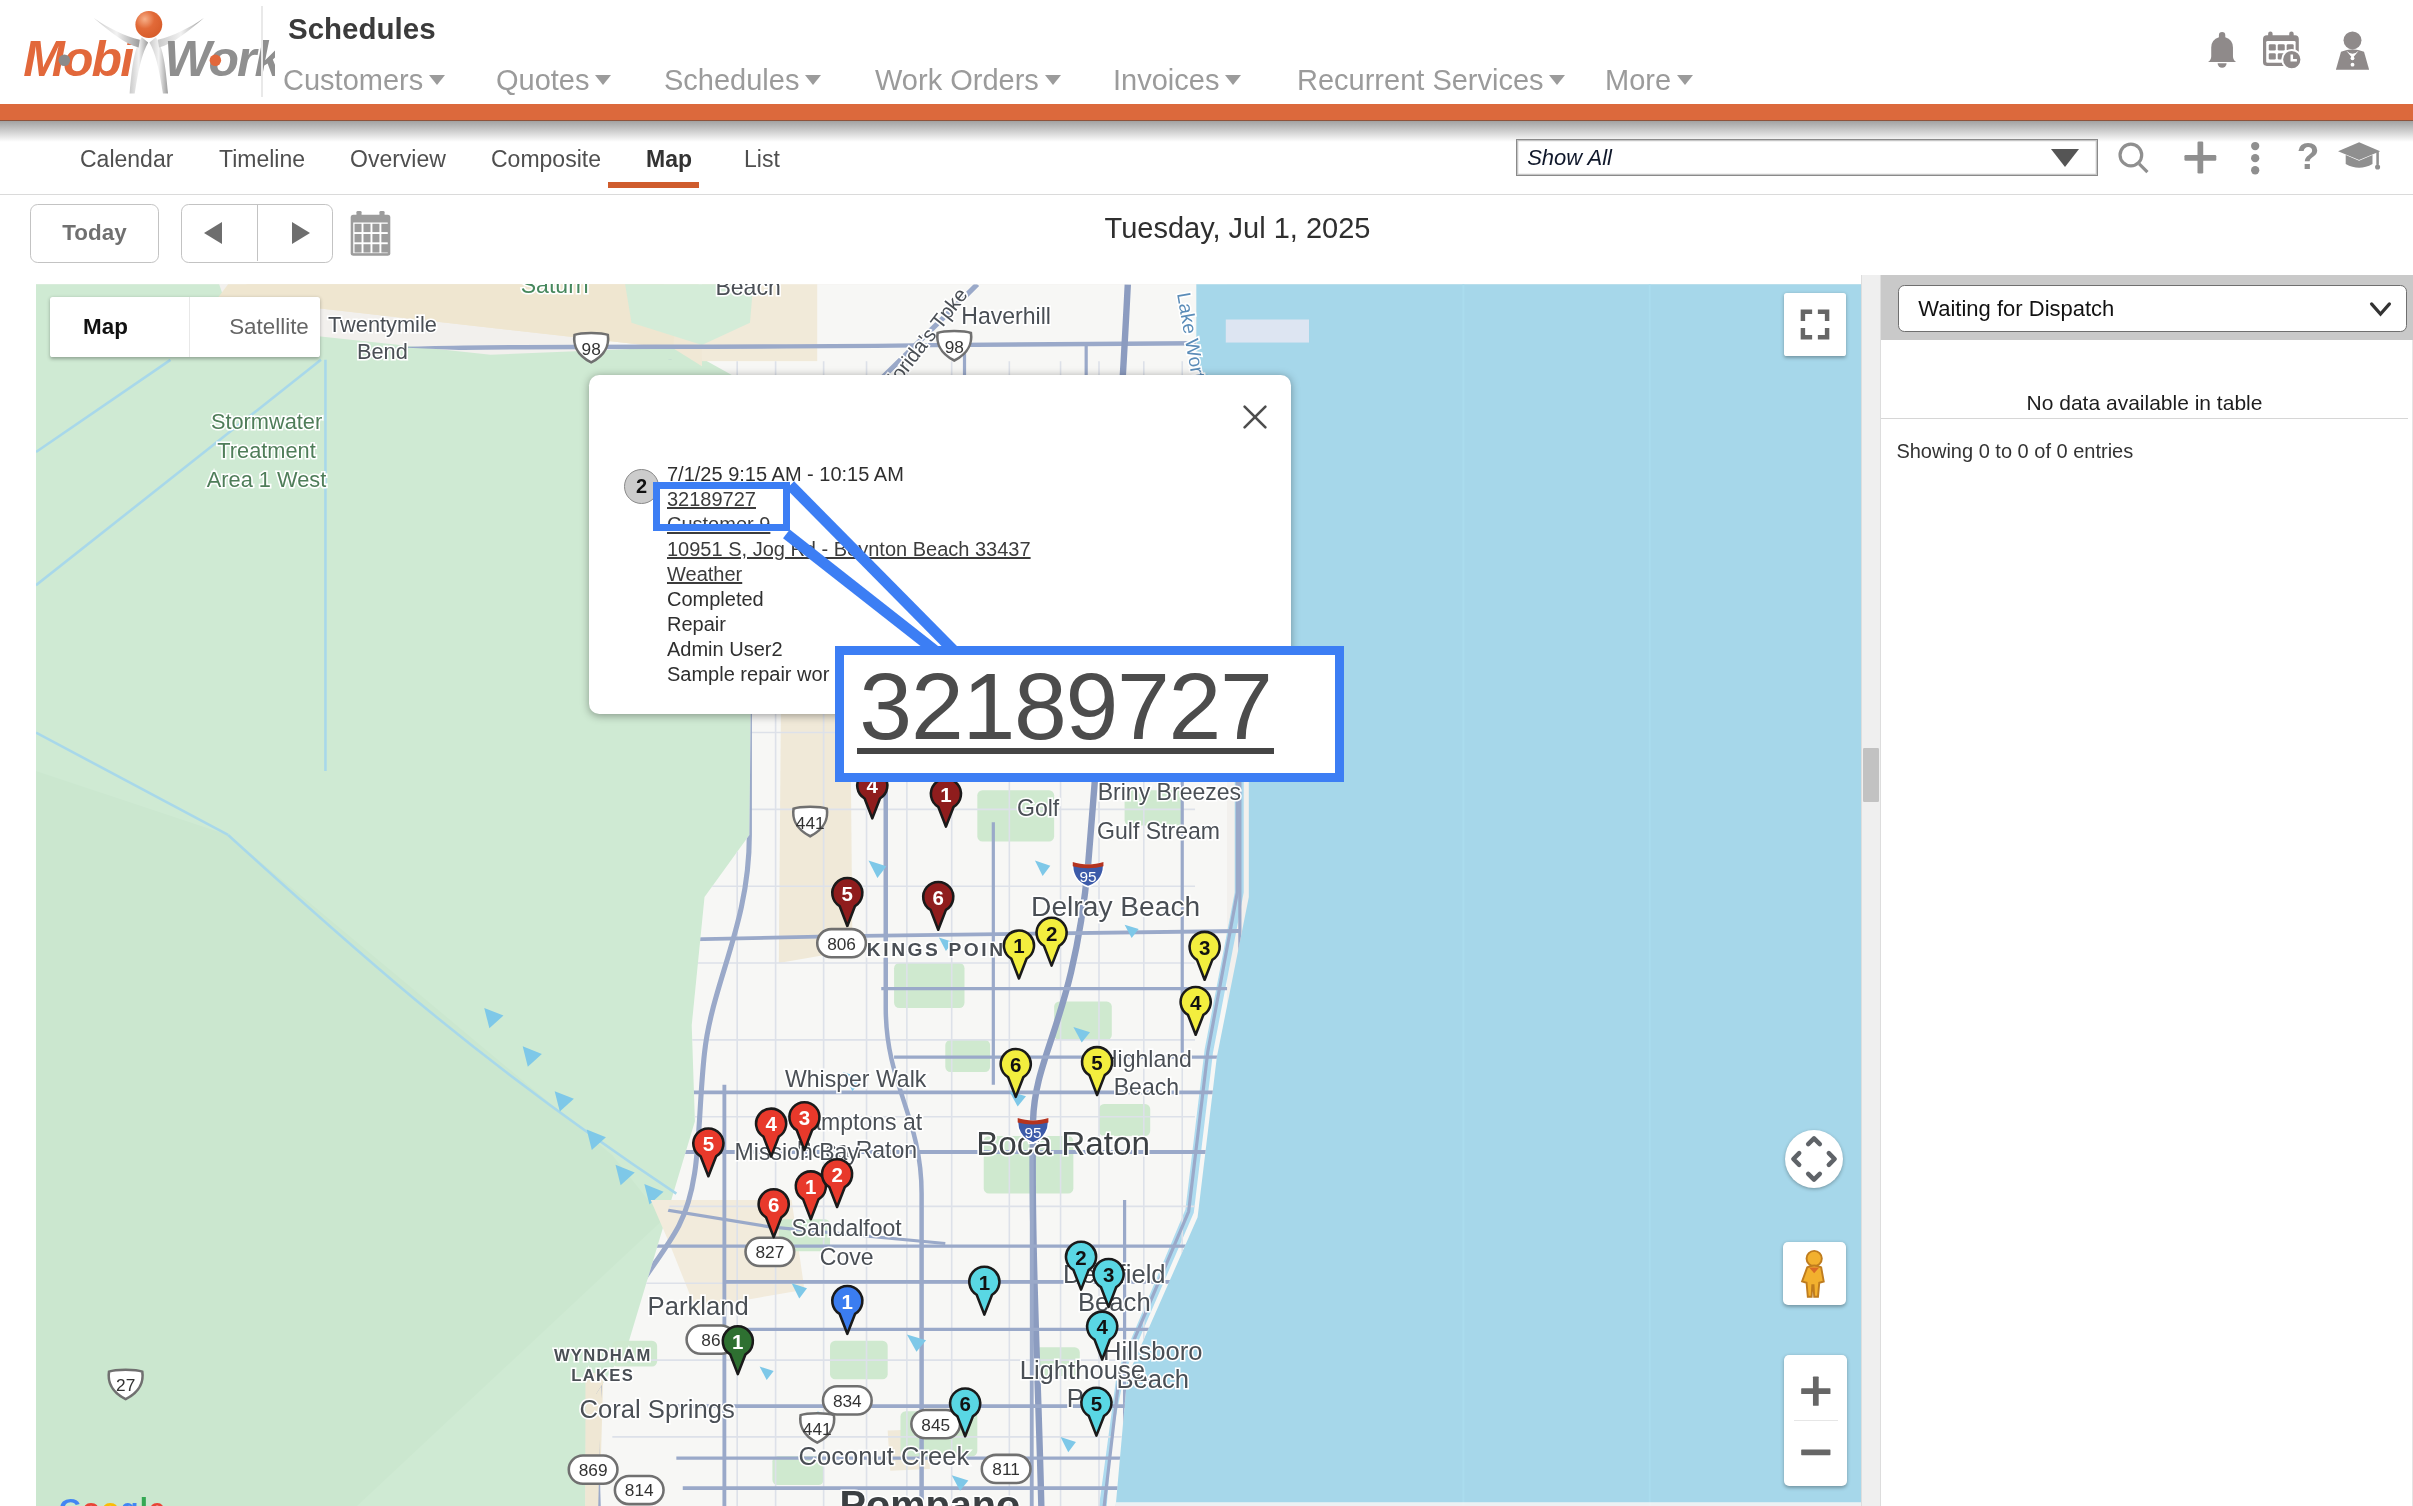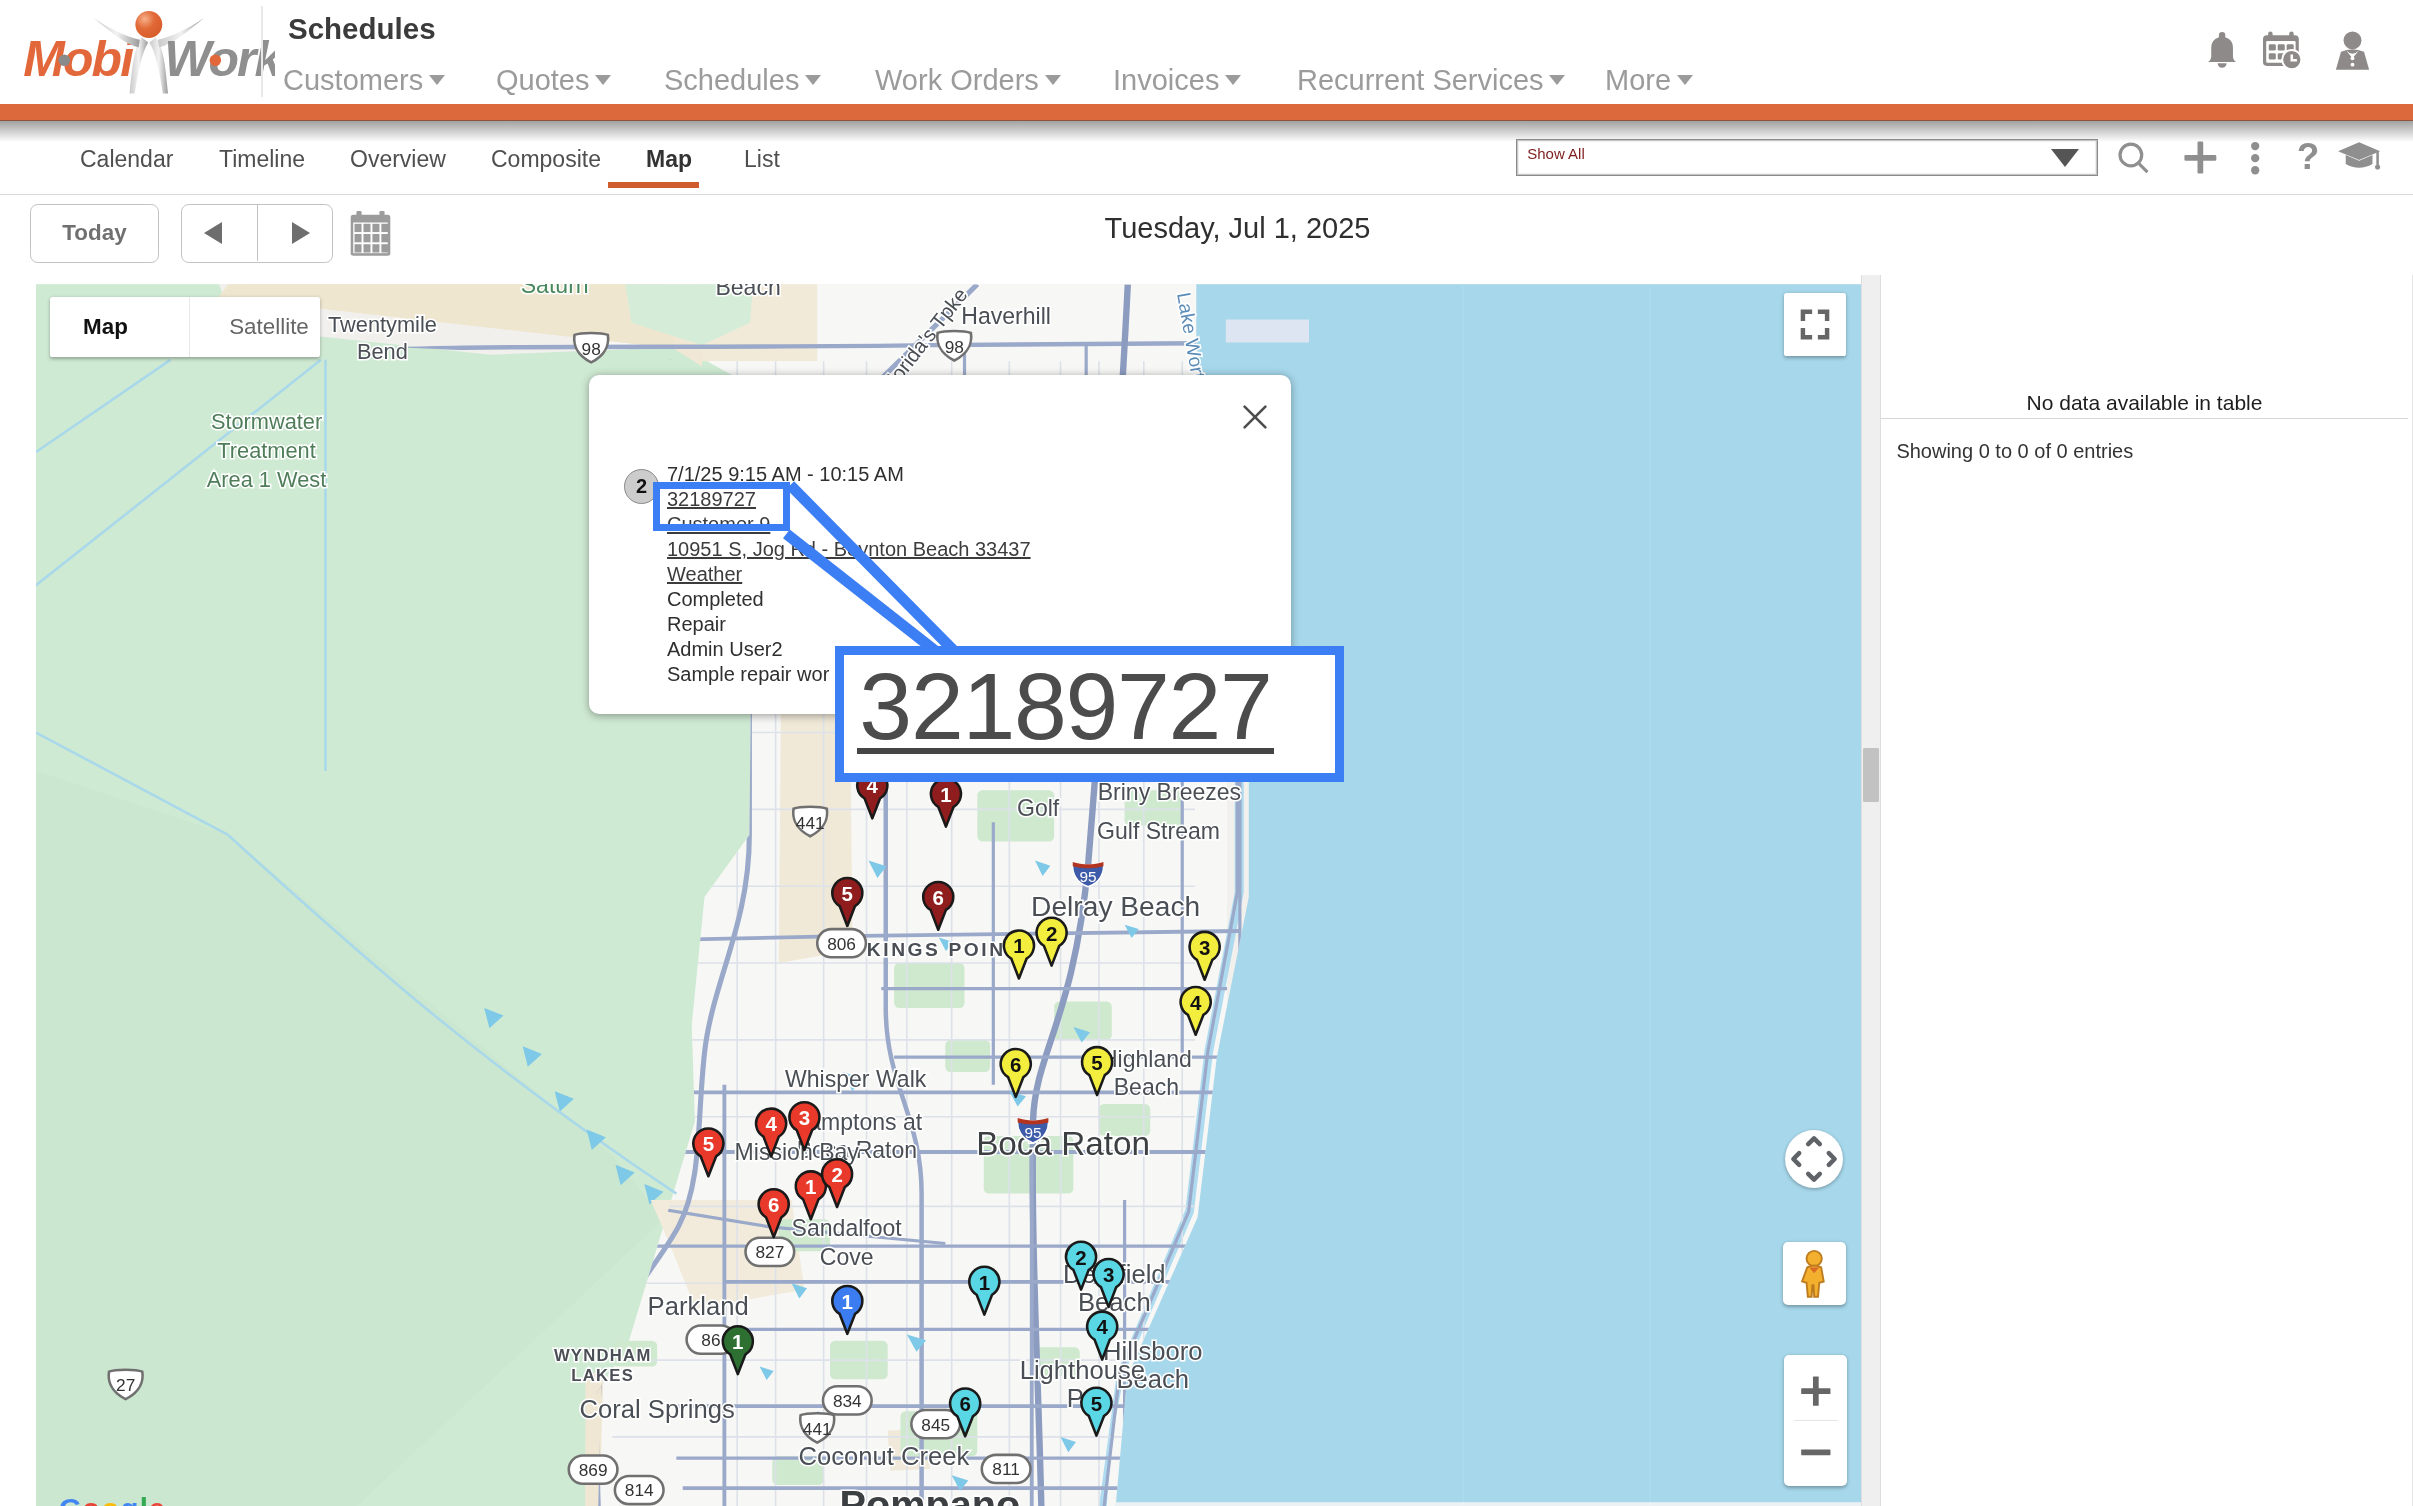--- a/index.html
+++ b/index.html
@@ -14,21 +14,21 @@
 #hicons { position:absolute; right:33px; top:29.5px; }
 
 #obar { position:absolute; left:0; top:104px; width:2413px; height:16.7px; background:#dc693c; }
 #oshadow { position:absolute; left:0; top:120px; width:2413px; height:22px; background:linear-gradient(to bottom, rgba(60,60,60,0.50), rgba(120,120,120,0.0)); }
 
 #tabbar { position:absolute; left:0; top:120px; width:2413px; height:75px; border-bottom:1.9px solid #dadada; background:transparent; }
 .tab { position:absolute; top:26px; font-size:23px; color:#4f4f4f;margin-left:17px; }
 .tab.active { font-weight:bold; color:#333; }
 #mapunderline { position:absolute; left:608px; top:62px; width:91px; height:5.8px; background:#cf5c2d; }
 #showall { position:absolute; left:1516px; top:18.6px; width:582px; height:37px; border:1.3px solid #8a8a8a; box-shadow:0 0 0 1.3px #c6c6c6 inset; background:#fff; }
-#showall span { position:absolute; left:10.2px; top:5.8px; font-size:15px; color:#7f1d1d; }
+#showall span { position:absolute; left:10.2px; top:5.8px; font-size:22px; color:#0f172a;font-style:italic; }
 #showall .dar { position:absolute; left:auto; right:18px; top:9px; width:0; height:0; border-left:14px solid transparent; border-right:14px solid transparent; border-top:18px solid #555; }
 
 #todaybtn { position:absolute; left:30px; top:204px; width:129px; height:59px; border:1.3px solid #c3c3c3; border-radius:7.7px; color:#707070; font-weight:bold; font-size:22.4px; text-align:center; line-height:56px; }
 #pnbox { position:absolute; left:181px; top:204px; width:152px; height:59px; border:1.3px solid #c3c3c3; border-radius:7.7px; }
 #pnbox .mid { position:absolute; left:75px; top:0; width:1.3px; height:56px; background:#c3c3c3; }
 .tri-l { position:absolute; left:22px; top:16.7px; width:0; height:0; border-top:11.5px solid transparent; border-bottom:11.5px solid transparent; border-right:18px solid #6e6e6e; }
 .tri-r { position:absolute; right:22px; top:16.7px; width:0; height:0; border-top:11.5px solid transparent; border-bottom:11.5px solid transparent; border-left:18px solid #6e6e6e; }
 #datetxt { position:absolute; left:31px; top:212px; width:2413px; text-align:center; font-size:29px; color:#2f2f2f; }
 
 #map { position:absolute; left:36px; top:284px; width:1825px; height:1223px; background:#f4f2ef; overflow:hidden; }
@@ -600,16 +600,24 @@
     </g>
   </svg>
 <div id="bluebox1"></div>
 <div id="bluebox2">
     <div id="bignum">32189727<span class="ul"></span></div>
   </div>
 
 <div id="sctrack"></div>
 <div id="scthumb"></div>
 <div id="panel">
+  <div id="pband">
+      <div id="psel">
+        <span>Waiting for Dispatch</span>
+        <svg style="position:absolute;right:14px;top:14px" width="23" height="18" viewBox="0 0 36 28">
+          <path d="M4,6 L18,22 L32,6" stroke="#333" stroke-width="5" fill="none" stroke-linecap="round"></path>
+        </svg>
+      </div>
+    </div>
   <div id="pnodata">No data available in table</div>
   <div id="pshowing">Showing 0 to 0 of 0 entries</div>
 </div>
 
 
 </body></html>

